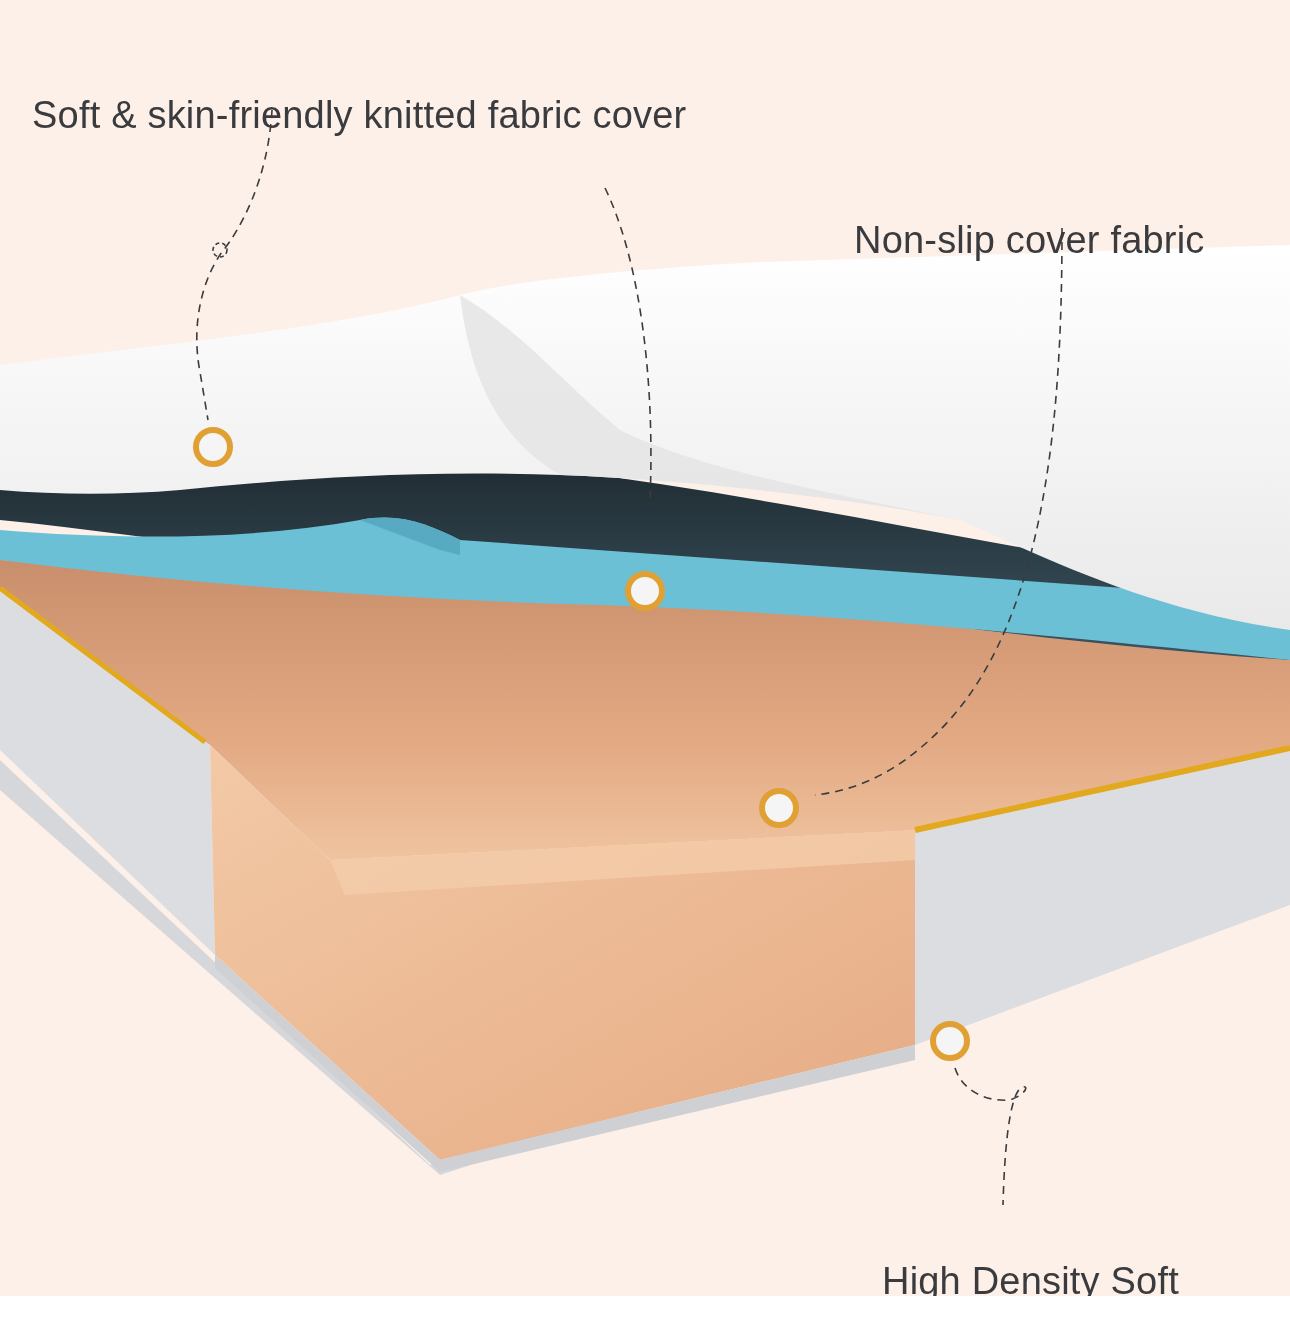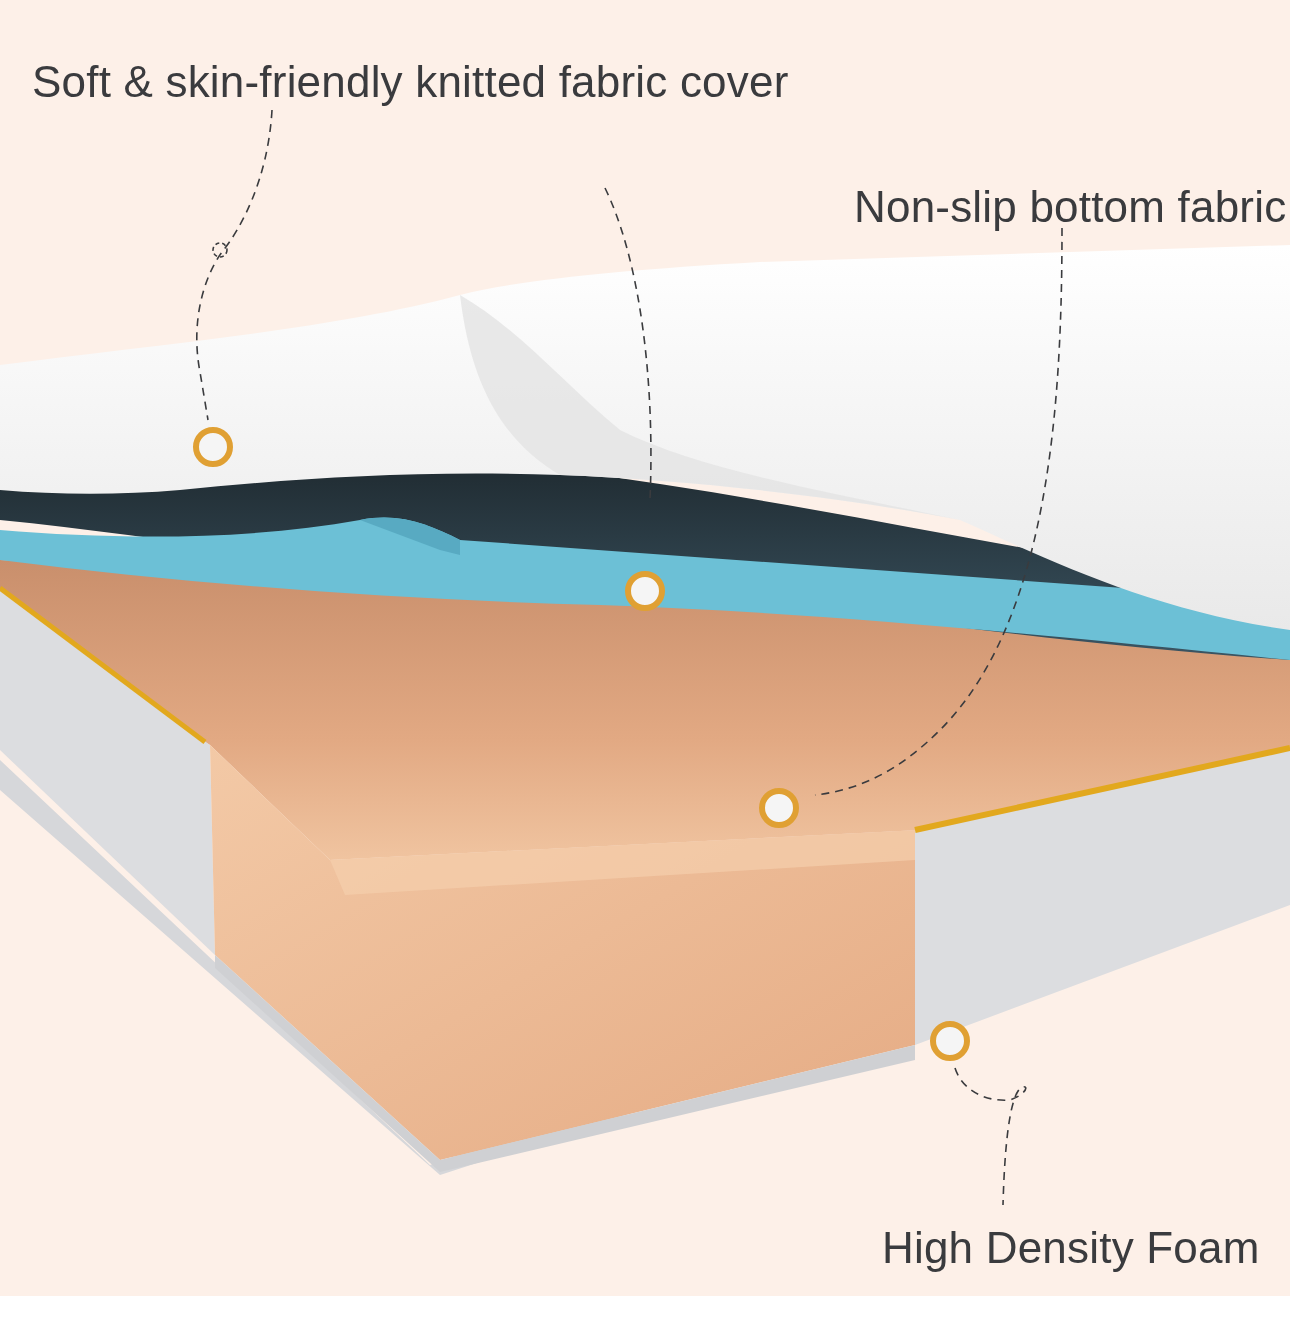--- a/index.html
+++ b/index.html
@@ -1,19 +1,19 @@
 <!DOCTYPE html>
 <html><head>
 <meta charset="utf-8">
 <style>
   html, body { margin: 0; padding: 0; background: #ffffff; }
   body { width: 1290px; height: 1318px; position: relative; overflow: hidden; font-family: "Liberation Sans", sans-serif; }
   .canvas { position: absolute; left: 0; top: 0; width: 1290px; height: 1296px; background: #fdf0e8; overflow: hidden; }
   svg.art { position: absolute; left: 0; top: 0; }
-  .label { position: absolute; color: #3a3b3e; font-size: 44px; letter-spacing: 0.2px; white-space: nowrap; line-height: 1; }
+  .label { position: absolute; color: #3a3b3e; font-size: 38px; letter-spacing: 0.2px; white-space: nowrap; line-height: 1; margin-top: 36px; }
   .marker { position: absolute; width: 28px; height: 28px; border-radius: 50%; border: 6px solid #e0a033; background: #f5f5f5; box-sizing: content-box; transform: translate(-50%, -50%); }
 </style>
 </head>
 <body>
 
 <div class="canvas">
   <svg class="art" width="1290" height="1296" viewBox="0 0 1290 1296">
     <defs>
       <linearGradient id="foamGrad" x1="0" y1="0" x2="0" y2="1">
         <stop offset="0" stop-color="#c98f6c"></stop>
@@ -60,20 +60,20 @@
     <g fill="none" stroke="#3a3b3e" stroke-width="1.6" stroke-dasharray="8,6">
       <path d="M272,110 C268,180 240,230 222,252 C205,275 190,320 200,372 L208,420"></path>
       <circle cx="220" cy="250" r="7" stroke-dasharray="4,3"></circle>
       <path d="M605,188 C640,260 655,380 650,500"></path>
       <path d="M1062,228 C1062,400 1050,620 940,730 C900,770 860,790 815,795"></path>
       <path d="M955,1068 C962,1090 985,1102 1010,1100 C1025,1095 1030,1085 1022,1087 C1012,1092 1005,1130 1003,1205"></path>
     </g>
   </svg>
 
   <div class="label" style="left:32px; top:60px;">Soft &amp; skin-friendly knitted fabric cover</div>
-  <div class="label" style="left:854px; top:185px;">Non-slip bottom fabric</div>
-  <div class="label" style="left:882px; top:1226px;">High Density Foam</div>
+  <div class="label" style="left:854px; top:185px;">Non-slip cover fabric</div>
+  <div class="label" style="left:882px; top:1226px;">High Density Soft</div>
 
   <div class="marker" style="left:213px; top:447px;"></div>
   <div class="marker" style="left:645px; top:591px;"></div>
   <div class="marker" style="left:779px; top:808px;"></div>
   <div class="marker" style="left:950px; top:1041px;"></div>
 </div>
 
 </body></html>

